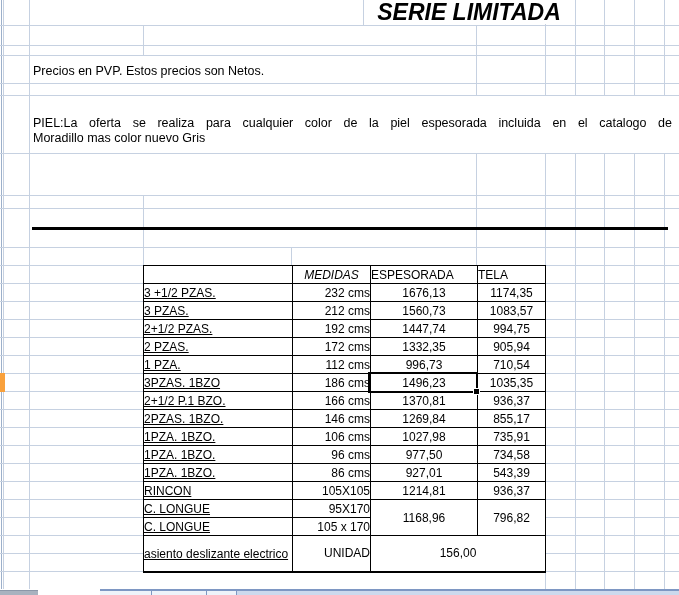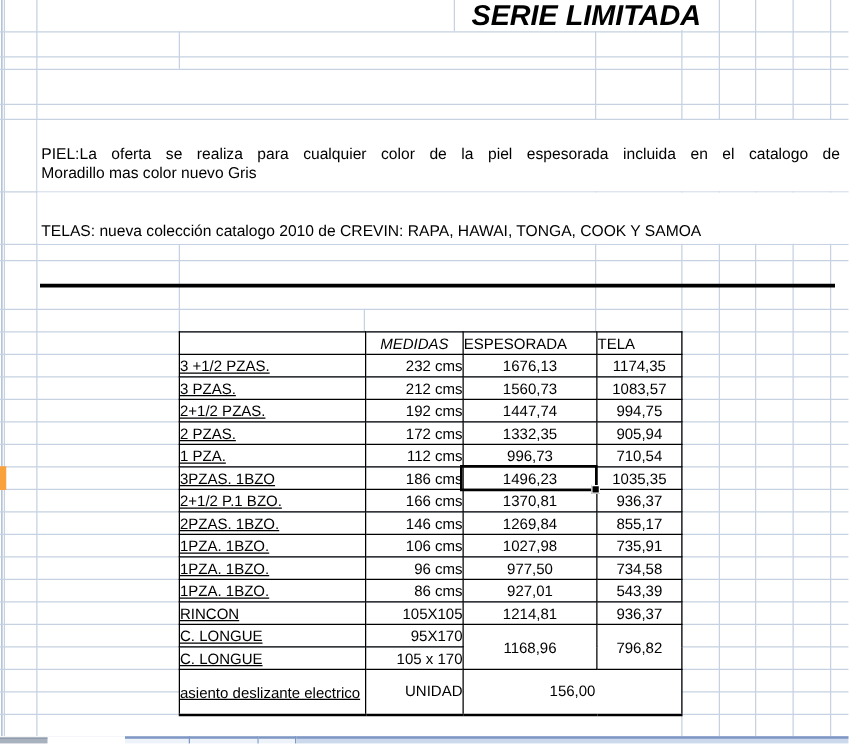--- a/index.html
+++ b/index.html
@@ -99,27 +99,27 @@
       <div class="gh" style="top: 499px;"></div>
       <div class="gh" style="top: 517px;"></div>
       <div class="gh" style="top: 535px;"></div>
       <div class="gh" style="top: 553px;"></div>
       <div class="gh" style="top: 571px;"></div>
       <div class="gh" style="top: 589px;"></div>
     </div>
 
   <div class="block title-block">SERIE LIMITADA</div>
 
+  <div class="block precios">Precios en PVP. Estos precios son Netos.</div>
 
   <div class="block piel">
     <div class="just">PIEL:La oferta se realiza para cualquier color de la piel espesorada incluida en el catalogo de</div>
     <div>Moradillo mas color nuevo Gris</div>
   </div>
 
-  <div class="block telas">TELAS: nueva colección catalogo 2010 de CREVIN: RAPA, HAWAI, TONGA, COOK Y SAMOA</div>
 
   <div class="thick-rule"></div>
 
   <table class="price-table">
     <thead>
       <tr>
         <td class="blank" style="width:149px"></td>
         <td class="hmed" style="width:78px">MEDIDAS</td>
         <td class="hesp thickL" style="width:107px">ESPESORADA</td>
         <td class="htela" style="width:68px">TELA</td>

